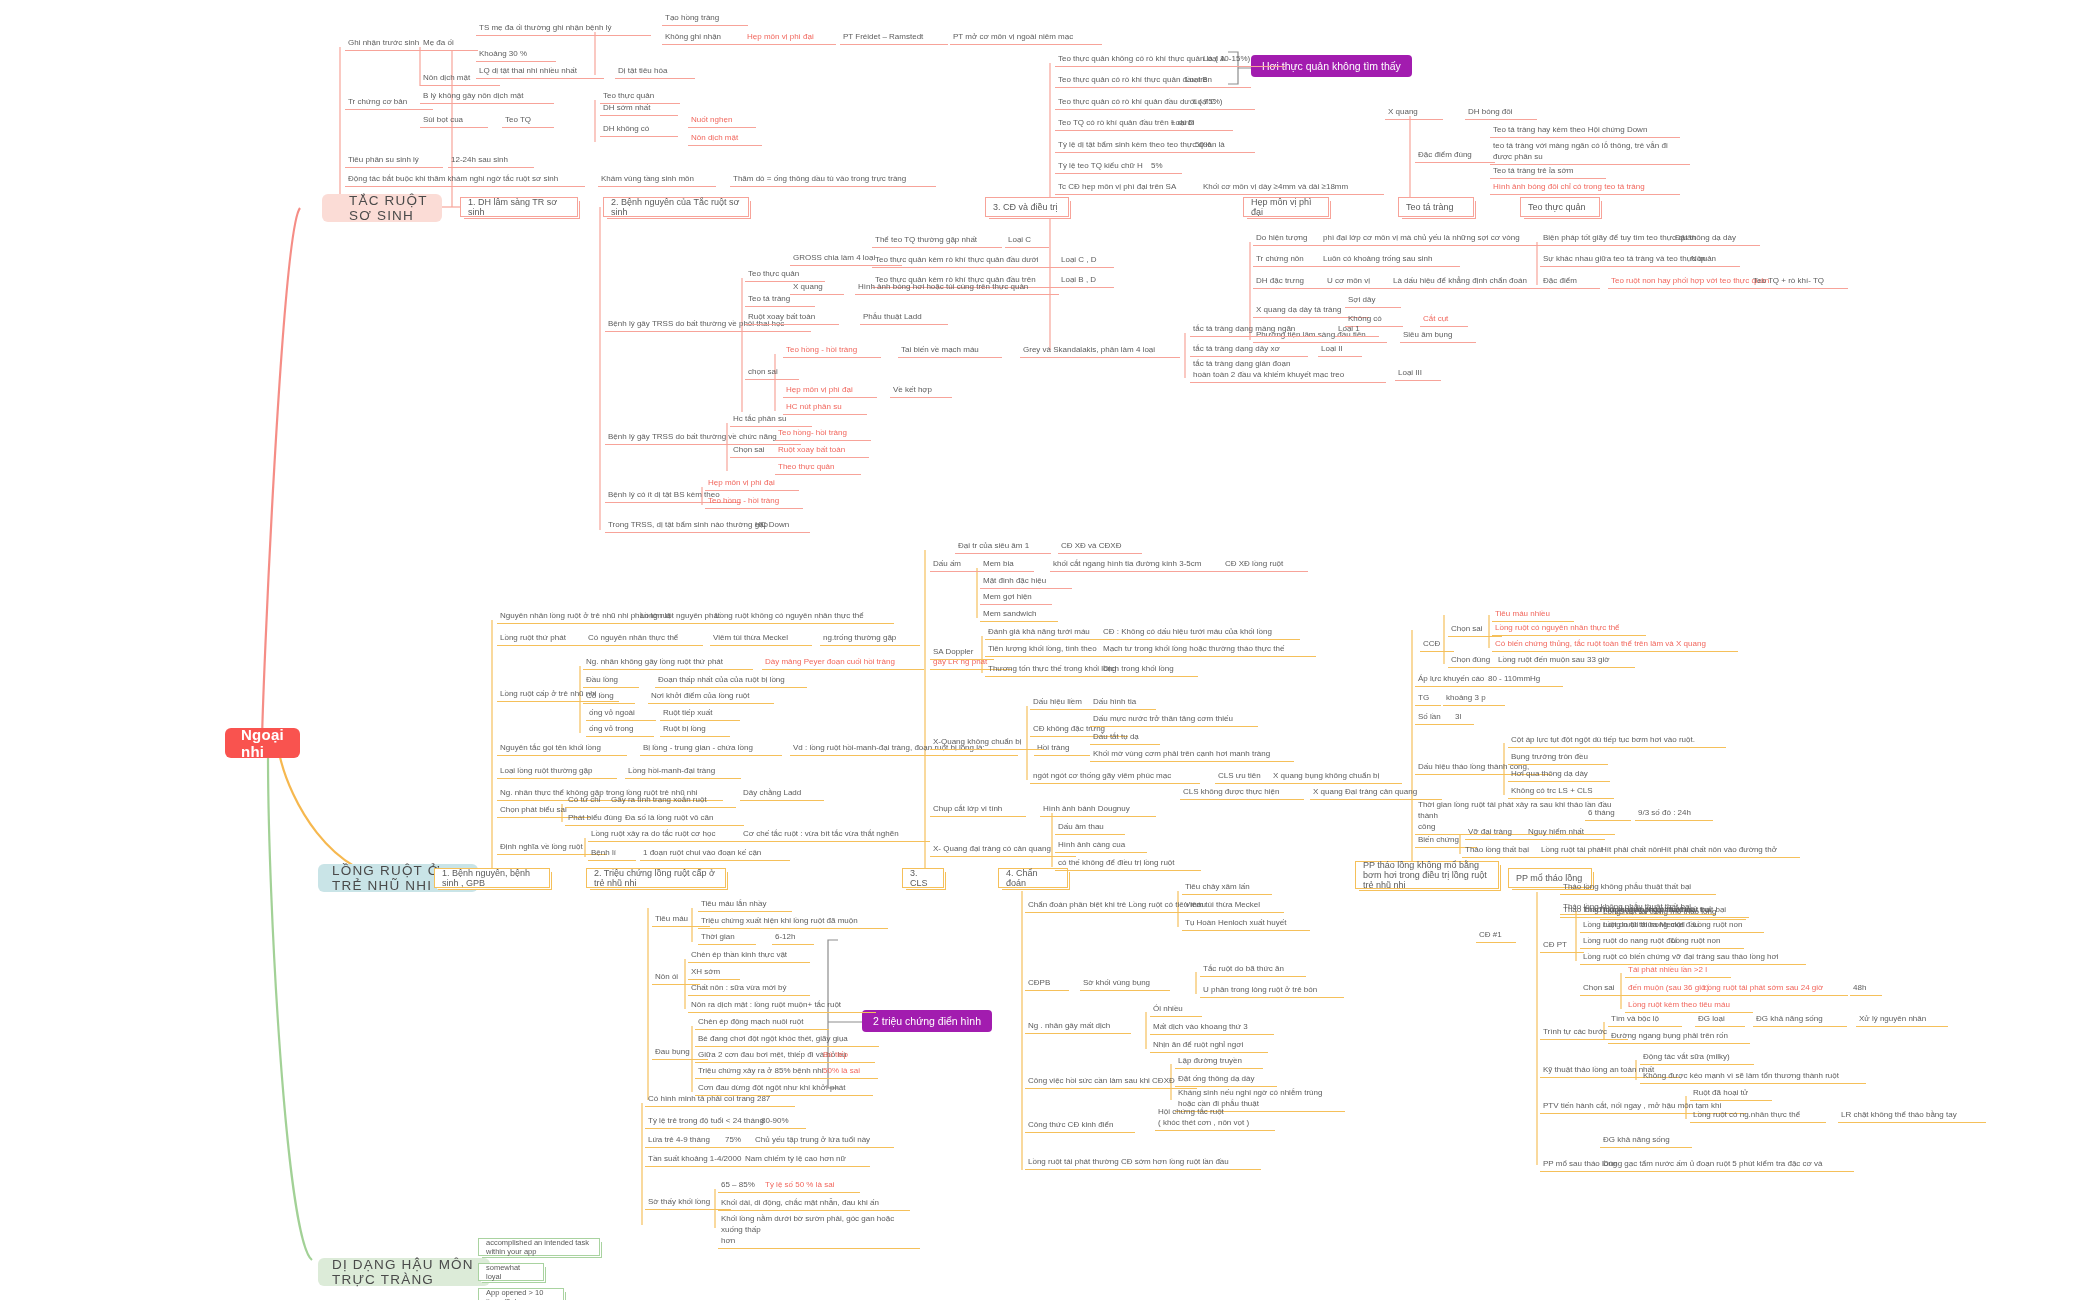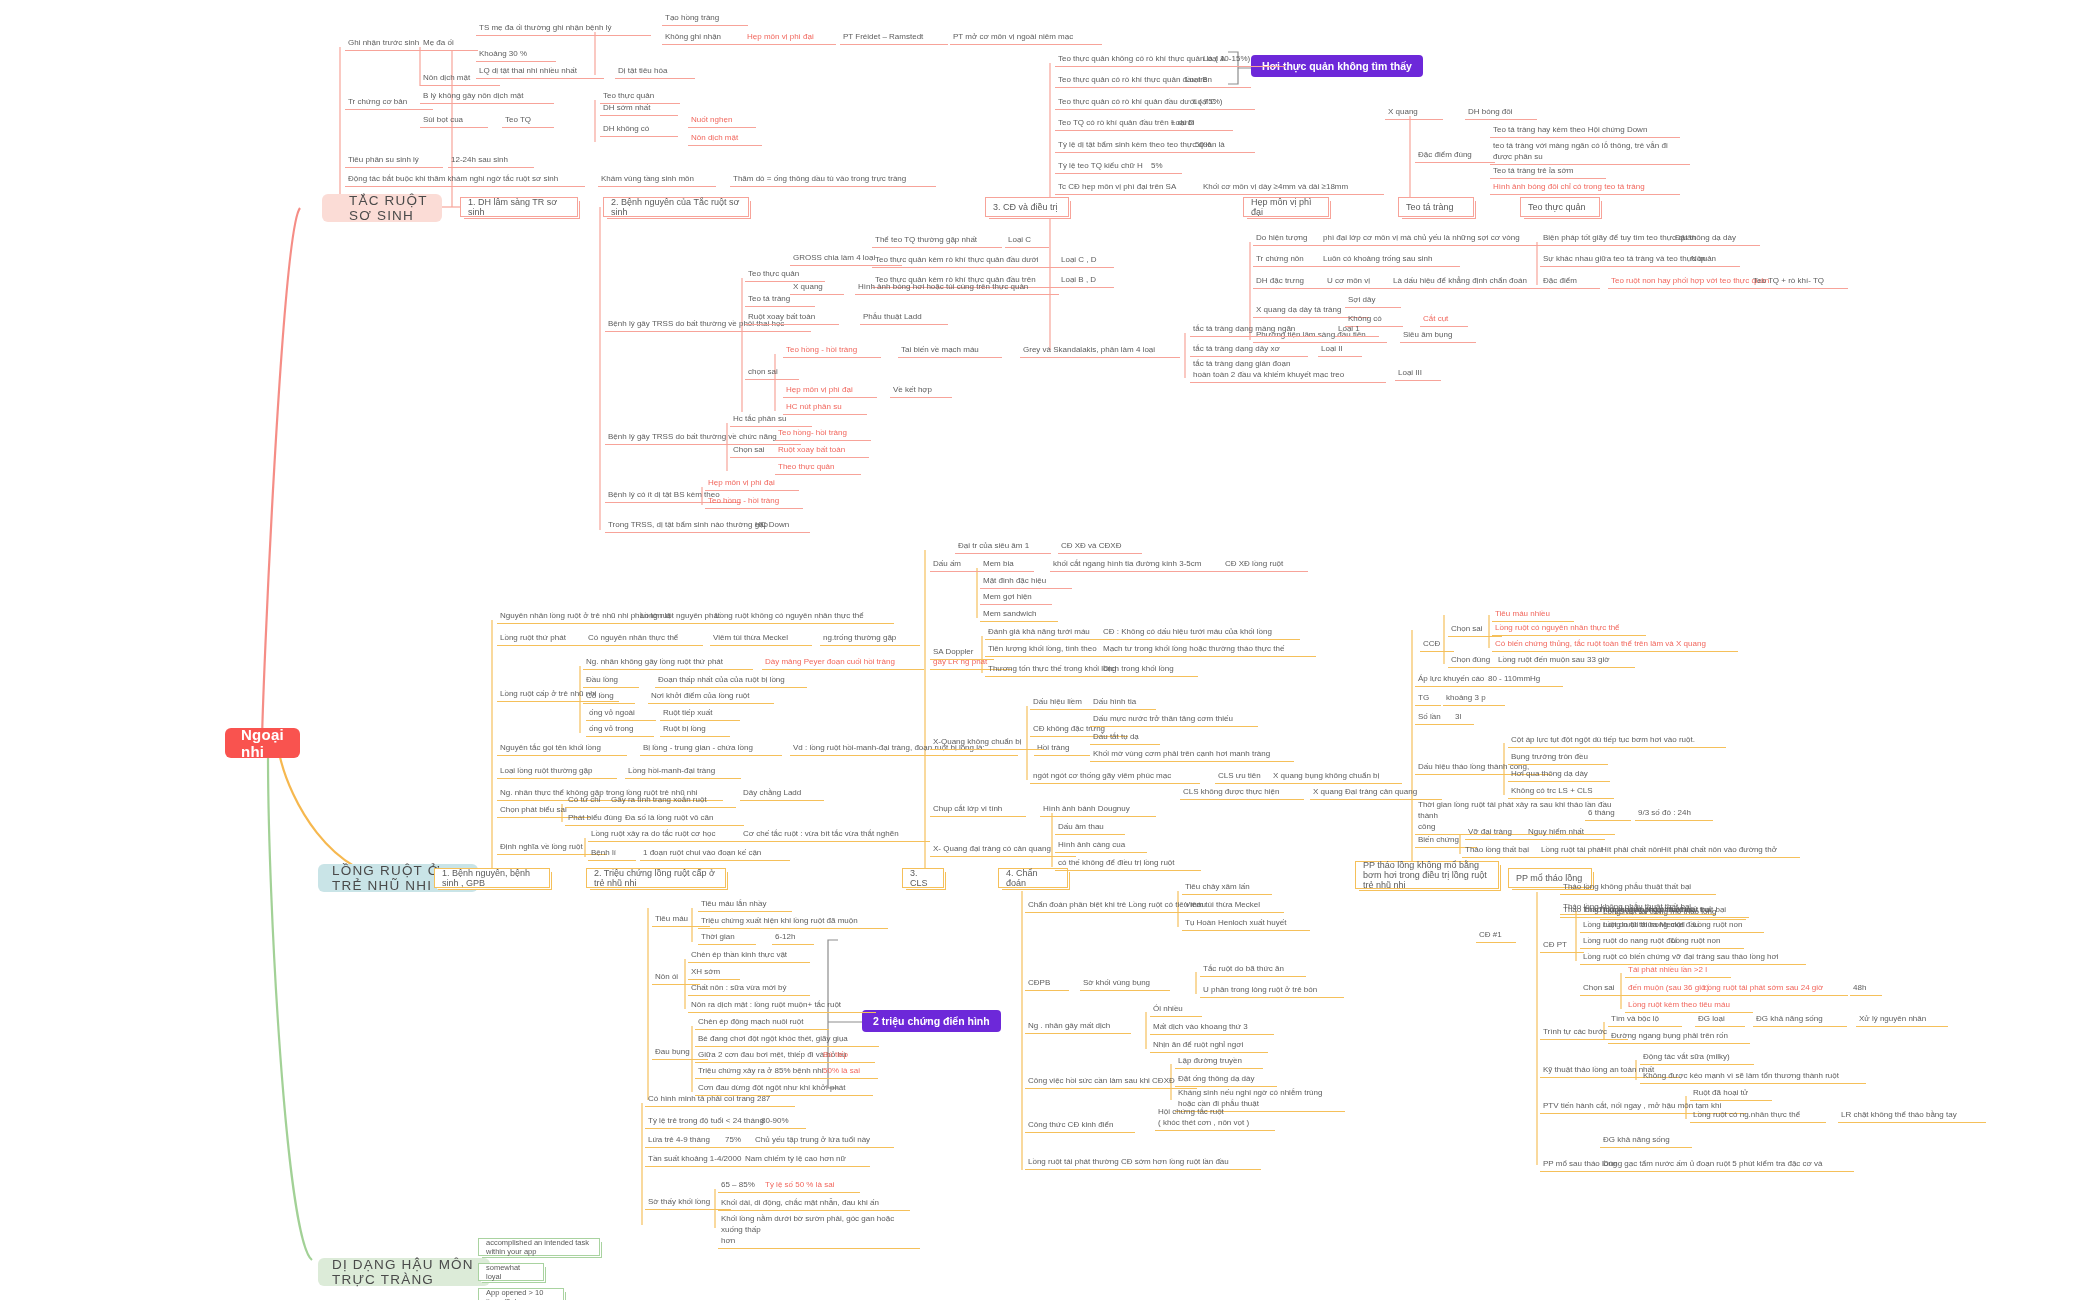--- a/index.html
+++ b/index.html
@@ -30,21 +30,21 @@
   .boxed.r{border:1px solid #f7a399;box-shadow:2px 2px 0 -1px #fff,3px 3px 0 -1px #f7a399;}
   .boxed.y{border:1px solid #f5c05a;box-shadow:2px 2px 0 -1px #fff,3px 3px 0 -1px #f5c05a;}
   .boxed.g{border:1px solid #a9d3a0;box-shadow:2px 2px 0 -1px #fff,3px 3px 0 -1px #a9d3a0;}
 
   
   .leaf{font-size:8px;line-height:11px;color:#5d5d5d;padding:1px 3px 2px 3px;}
   .leaf.acc-r{color:#f1675d;}
   .leaf.acc-y{color:#f1675d;}
 
   
-  .callout{background:#6d28d9;color:#ffffff;font-size:10.5px;font-weight:bold;
+  .callout{background:#a21caf;color:#ffffff;font-size:10.5px;font-weight:normal;
            border-radius:4px;padding:5px 11px;display:flex;align-items:center;
            justify-content:center;white-space:nowrap;}
 </style>
 </head>
 <body>
 
 <div id="canvas">
   <svg class="links" viewBox="0 0 2100 1300">
 
     <path d="M262,745 C262,700 282,230 300,208" stroke="#f1675d" stroke-width="2.2" fill="none" opacity="0.75"></path>

